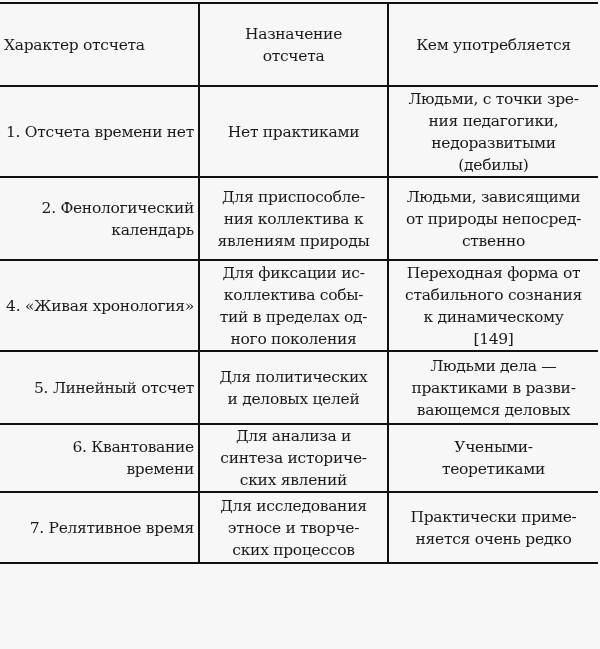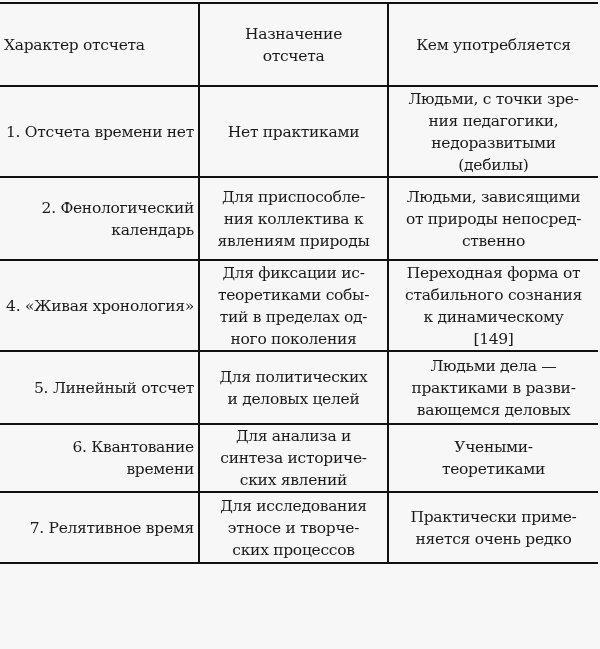--- a/index.html
+++ b/index.html
@@ -93,21 +93,21 @@
 
 
   <tr class="r4">
     <td class="c1">
           <span class="hang">
       <span>4. «Живая</span>
       <span>хронология»</span></span>
         </td>
     <td class="c2">
       <span class="line">Для фиксации ис-</span>
-      <span class="line">теоретиками собы-</span>
+      <span class="line">коллектива собы-</span>
       <span class="line">тий в пределах од-</span>
       <span class="line">ного поколения</span>
         </td>
     <td class="c3">
       <span class="line">Переходная форма от</span>
       <span class="line">стабильного сознания</span>
       <span class="line">к динамическому</span>
       <span class="line">[149]</span>
         </td>
   </tr>

